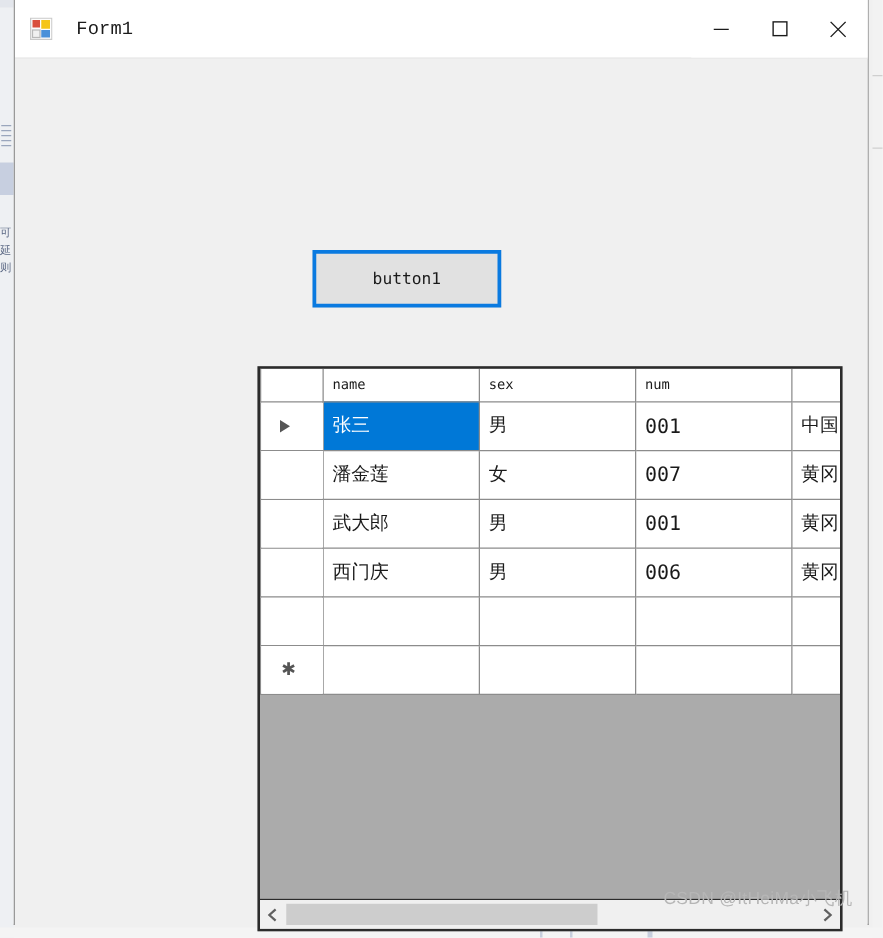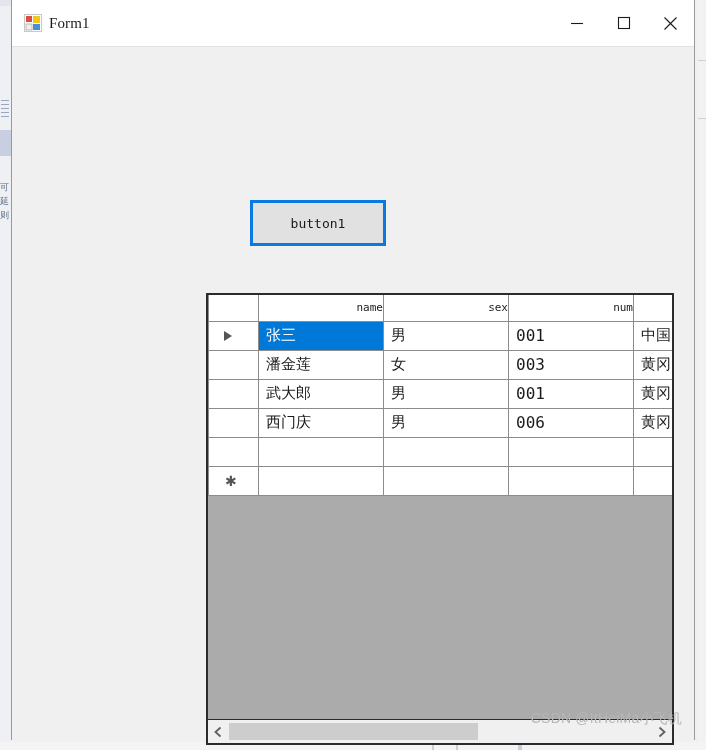--- a/index.html
+++ b/index.html
@@ -106,24 +106,24 @@
     display: flex;
     align-items: center;
   }
   #app-icon {
     width: 18px; height: 18px;
     margin-left: 12px;
     position: relative;
     flex: none;
   }
   #title-text {
-    margin-left: 7px;
+    margin-left: 19px;
     font-size: 15px;
     color: #1b1b1b;
-    font-family: Liberation Serif, serif;
+    font-family: Liberation Mono, monospace;
     letter-spacing: 0.1px;
   }
   .win-btns {
     position: absolute;
     right: 0; top: 0;
     height: 46px;
     display: flex;
   }
   .win-btn {
     width: 47px; height: 46px;
@@ -139,21 +139,21 @@
     position: relative;
     height: 693px;
     background: #f0f0f0;
   }
 
   
   #button1 {
     position: absolute;
     left: 238px;
     top: 153px;
-    width: 136px;
+    width: 151px;
     height: 46px;
     background: #e1e1e1;
     border: 3px solid #0a7ae0;
     box-sizing: border-box;
     display: flex;
     align-items: center;
     justify-content: center;
     font-family: "DejaVu Sans Mono", monospace;
     font-size: 13px;
     color: #1a1a1a;
@@ -207,33 +207,33 @@
     font-weight: normal;
     border-top: none;
     border-bottom: 1px solid #8c8c8c;
   }
   th.rowhdr-corner { border-left: none; }
   .hdr-cell-txt {
     padding-left: 7px;
     font-family: "DejaVu Sans Mono", monospace;
     font-size: 11px;
     color: #1a1a1a;
-    text-align: right;
+    text-align: left;
     white-space: nowrap;
     overflow: hidden;
   }
   .hdr-cell-txt.cjk {
     font-family: "DejaVu Sans", sans-serif;
     font-size: 15px;
     text-align: right;
     padding-left: 0;
     padding-right: 2px;
   }
 
-  tr.data-row td { height: 29px; border-left: 1px solid #8c8c8c; }
+  tr.data-row td { height: 39px; border-left: 1px solid #8c8c8c; }
   td.rowhdr {
     border-left: none;
     background: #ffffff;
     position: relative;
   }
   .row-marker {
     position: absolute;
     left: 15px; top: 50%;
     transform: translateY(-50%);
     width: 0; height: 0;
@@ -427,21 +427,21 @@
 
             <tr class="data-row">
               <td class="rowhdr"></td>
               <td>
                 <div class="cell-txt">潘金莲</div>
               </td>
               <td>
                 <div class="cell-txt">女</div>
               </td>
               <td>
-                <div class="cell-txt mono">003</div>
+                <div class="cell-txt mono">007</div>
               </td>
               <td>
                 <div class="cell-txt">黄冈</div>
               </td>
             </tr>
 
             <tr class="data-row">
               <td class="rowhdr"></td>
               <td>
                 <div class="cell-txt">武大郎</div>

